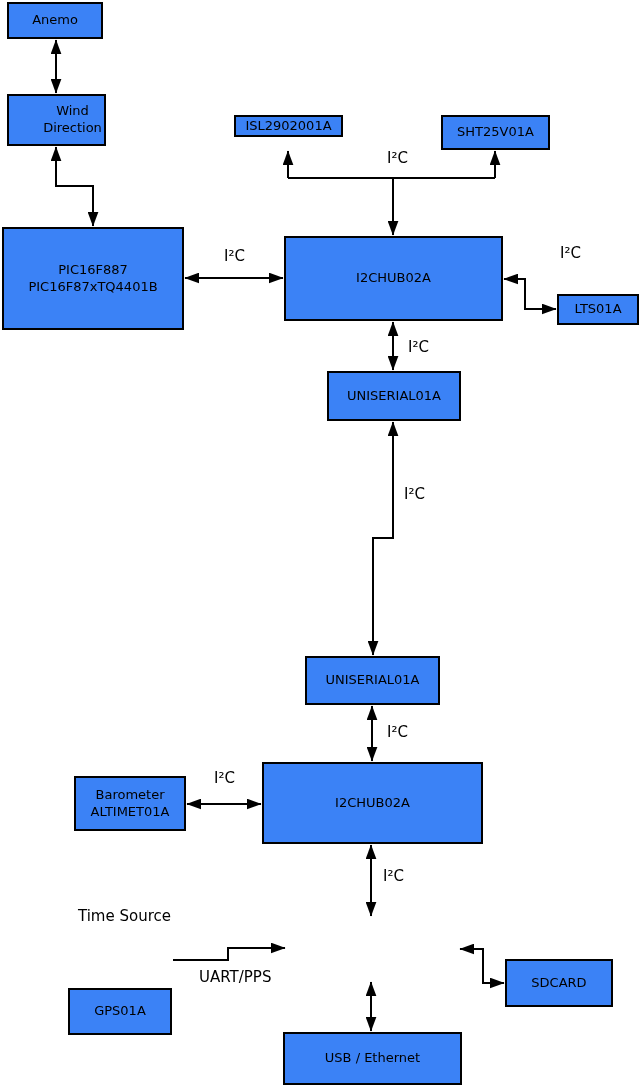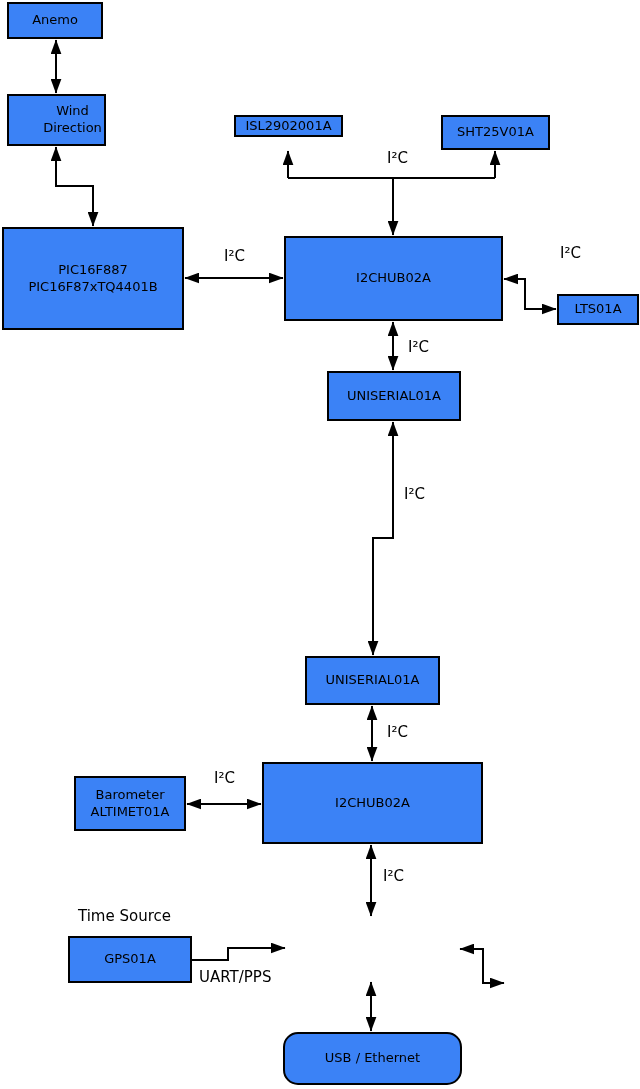--- a/index.html
+++ b/index.html
@@ -133,27 +133,30 @@
 
   <div class="node" style="left:262px; top:762px; width:221px; height:82px;">
     <span class="lbl">I2CHUB02A</span>
   </div>
 
   <div class="node" style="left:74px; top:776px; width:112px; height:55px;">
     <span class="lbl">Barometer
 ALTIMET01A</span>
   </div>
 
-  <div class="node" style="left:68px; top:936px; width:124px; height:47px;">
+  <div class="node" style="left:68px; top:988px; width:104px; height:47px;">
     <span class="lbl">GPS01A</span>
   </div>
 
 
+  <div class="node" style="left:505px; top:959px; width:108px; height:48px;">
+    <span class="lbl">SDCARD</span>
+  </div>
 
-  <div class="node" style="left:283px; top:1032px; width:179px; height:53px;border-radius:15px;">
+  <div class="node" style="left:283px; top:1032px; width:179px; height:53px;">
     <span class="lbl">USB / Ethernet</span>
   </div>
 
   <span class="floating-label" style="left:224px; top:247px;">I²C</span>
 
   <span class="floating-label" style="left:387px; top:149px;">I²C</span>
 
   <span class="floating-label" style="left:560px; top:244px;">I²C</span>
 
   <span class="floating-label" style="left:408px; top:338px;">I²C</span>

